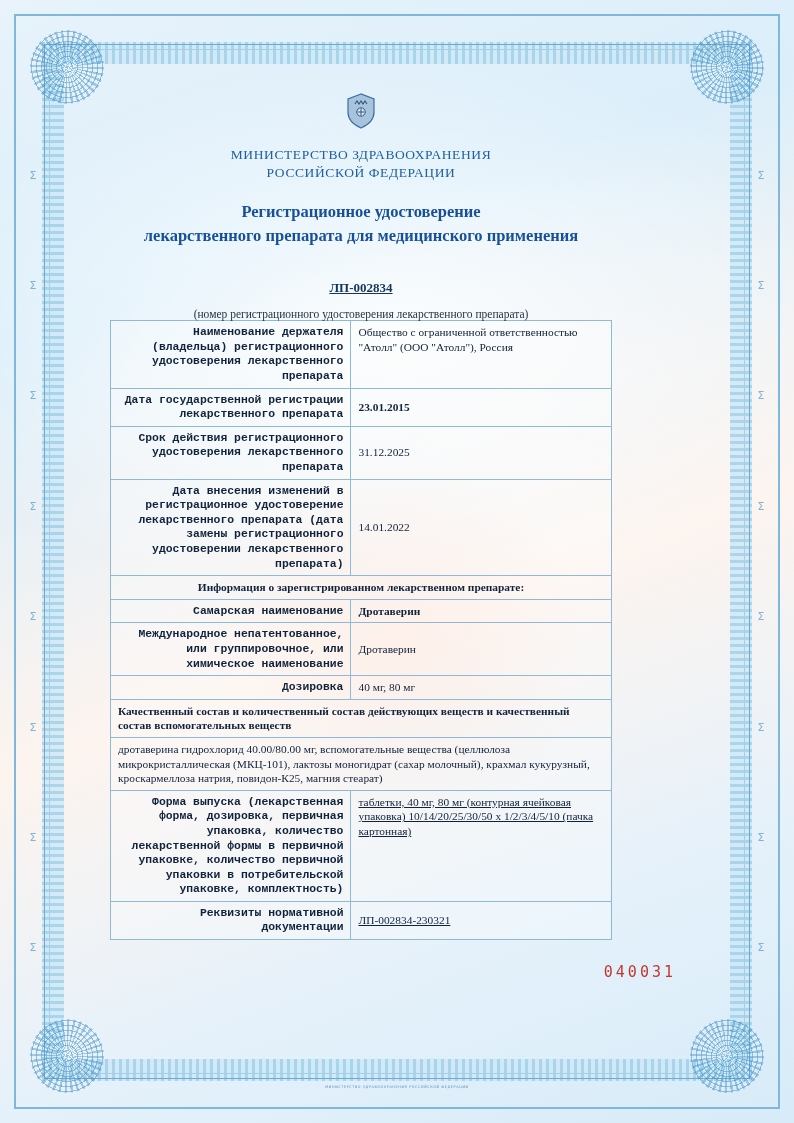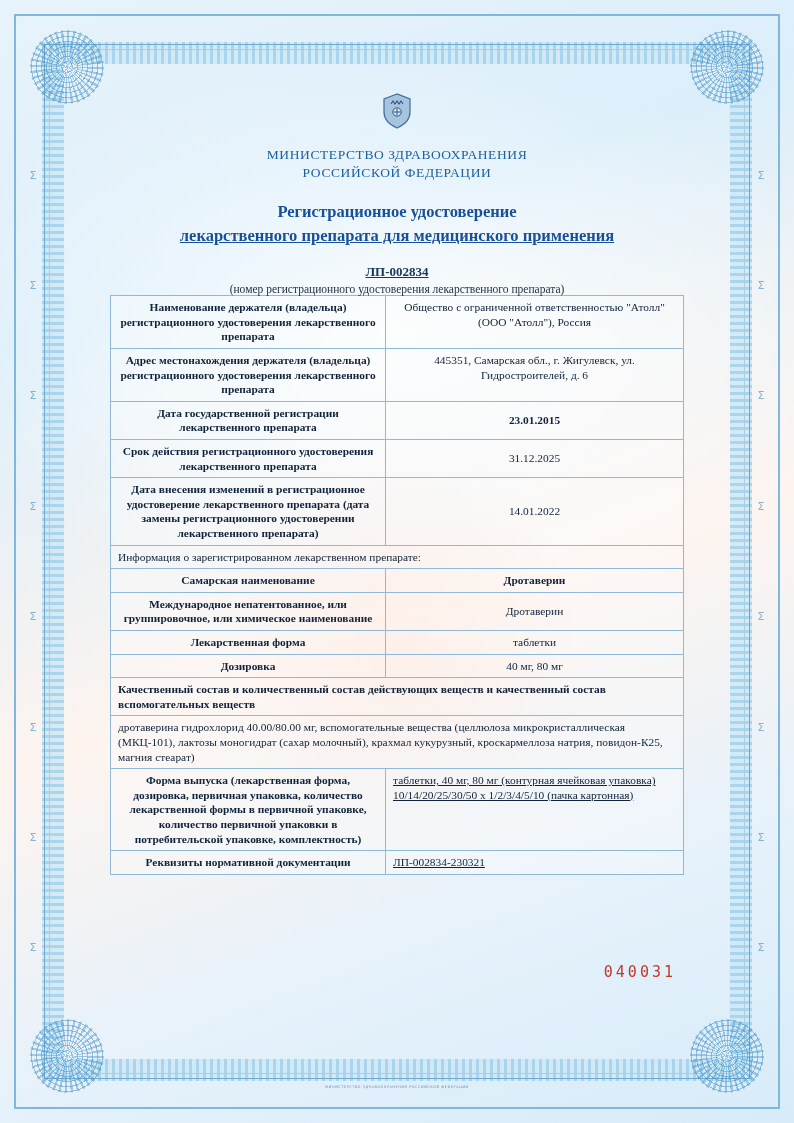--- a/index.html
+++ b/index.html
@@ -85,21 +85,21 @@
     opacity: .75;
   }
   .side-marks.left  { left: 24px; }
   .side-marks.right { right: 24px; }
 
   
   .content {
     position: absolute;
     left: 110px;
     top: 92px;
-    width: 574px;
+    width: 502px;
   }
 
   .emblem {
     text-align: center;
     margin-bottom: 12px;
   }
   .emblem svg { display: inline-block; }
 
   .ministry {
     text-align: center;
@@ -109,31 +109,31 @@
     line-height: 1.35;
     margin-bottom: 18px;
   }
 
   .cert-title {
     text-align: center;
     color: #17509a;
     font-weight: bold;
     font-size: 16.5px;
     line-height: 1.45;
-    margin-bottom: 16px;
-  }
-  .cert-title .line2 { display: block; text-decoration: underline; }
+    margin-bottom: 32px;
+  }
+  .cert-title .line2 { display: block; }
 
   .reg-number {
     text-align: center;
     font-weight: bold;
     font-size: 13px;
     color: #15365c;
     text-decoration: underline;
-    margin-bottom: 3px;
+    margin-bottom: 12px;
   }
   .reg-caption {
     text-align: center;
     font-size: 11.5px;
     color: #234;
   }
 
   
   table.reg {
     width: 100%;
@@ -144,28 +144,30 @@
   }
   table.reg td {
     border: 1px solid #8fb9d6;
     padding: 4px 7px;
     vertical-align: middle;
     line-height: 1.28;
   }
   td.label {
     width: 48%;
     font-weight: bold;
-    text-align: center;
+    text-align: right;
+    font-family: Liberation Mono, monospace;
   }
   td.value {
-    text-align: center;
+    text-align: left;
   }
   td.value.bold { font-weight: bold; }
   td.section {
-    font-weight: normal;
+    text-align: center;
+    font-weight: bold;
     border-radius: 7px;
   }
   td.wide-head {
     font-weight: bold;
     text-align: left;
   }
   td.wide-body {
     text-align: left;
     line-height: 1.3;
   }
@@ -269,24 +271,20 @@
     <div class="reg-number">ЛП-002834</div>
     <div class="reg-caption">(номер регистрационного удостоверения лекарственного препарата)</div>
 
     <table class="reg">
       <tbody>
         <tr>
           <td class="label top">Наименование держателя (владельца) регистрационного удостоверения лекарственного препарата</td>
           <td class="value top">Общество с ограниченной ответственностью "Атолл" (ООО "Атолл"), Россия</td>
         </tr>
         <tr>
-          <td class="label top">Адрес местонахождения держателя (владельца) регистрационного удостоверения лекарственного препарата</td>
-          <td class="value top">445351, Самарская обл., г. Жигулевск, ул. Гидростроителей, д. 6</td>
-        </tr>
-        <tr>
           <td class="label">Дата государственной регистрации лекарственного препарата</td>
           <td class="value bold">23.01.2015</td>
         </tr>
         <tr>
           <td class="label">Срок действия регистрационного удостоверения лекарственного препарата</td>
           <td class="value">31.12.2025</td>
         </tr>
         <tr>
           <td class="label">Дата внесения изменений в регистрационное удостоверение лекарственного препарата (дата замены регистрационного удостоверении лекарственного препарата)</td>
           <td class="value">14.01.2022</td>
@@ -296,24 +294,20 @@
         </tr>
         <tr>
           <td class="label">Самарская наименование</td>
           <td class="value bold">Дротаверин</td>
         </tr>
         <tr>
           <td class="label">Международное непатентованное, или группировочное, или химическое наименование</td>
           <td class="value">Дротаверин</td>
         </tr>
         <tr>
-          <td class="label">Лекарственная форма</td>
-          <td class="value">таблетки</td>
-        </tr>
-        <tr>
           <td class="label">Дозировка</td>
           <td class="value">40 мг, 80 мг</td>
         </tr>
         <tr>
           <td class="wide-head" colspan="2">Качественный состав и количественный состав действующих веществ и качественный состав вспомогательных веществ</td>
         </tr>
         <tr>
           <td class="wide-body" colspan="2">дротаверина гидрохлорид 40.00/80.00 мг, вспомогательные вещества (целлюлоза микрокристаллическая (МКЦ-101), лактозы моногидрат (сахар молочный), крахмал кукурузный, кроскармеллоза натрия, повидон-К25, магния стеарат)</td>
         </tr>
         <tr>

